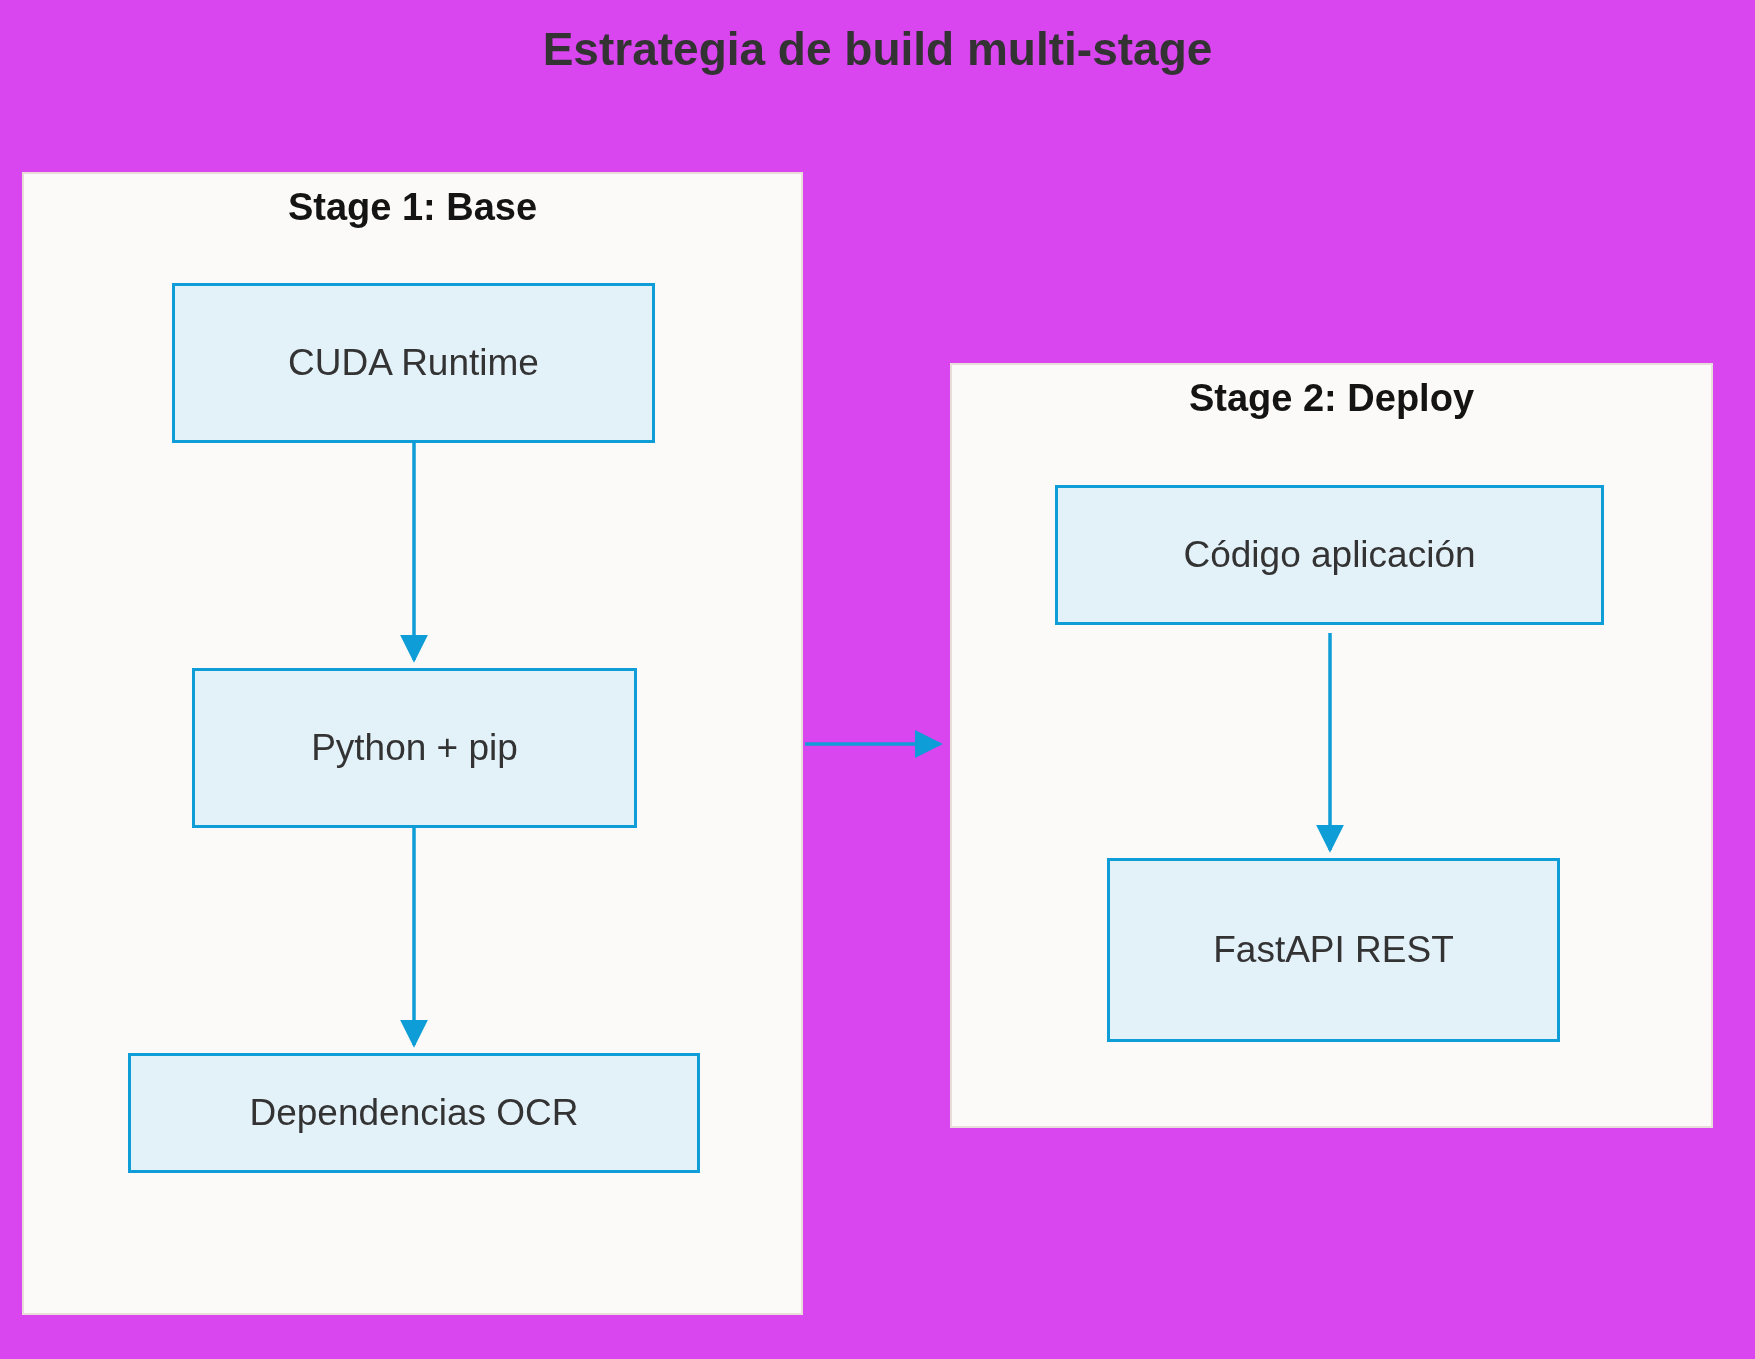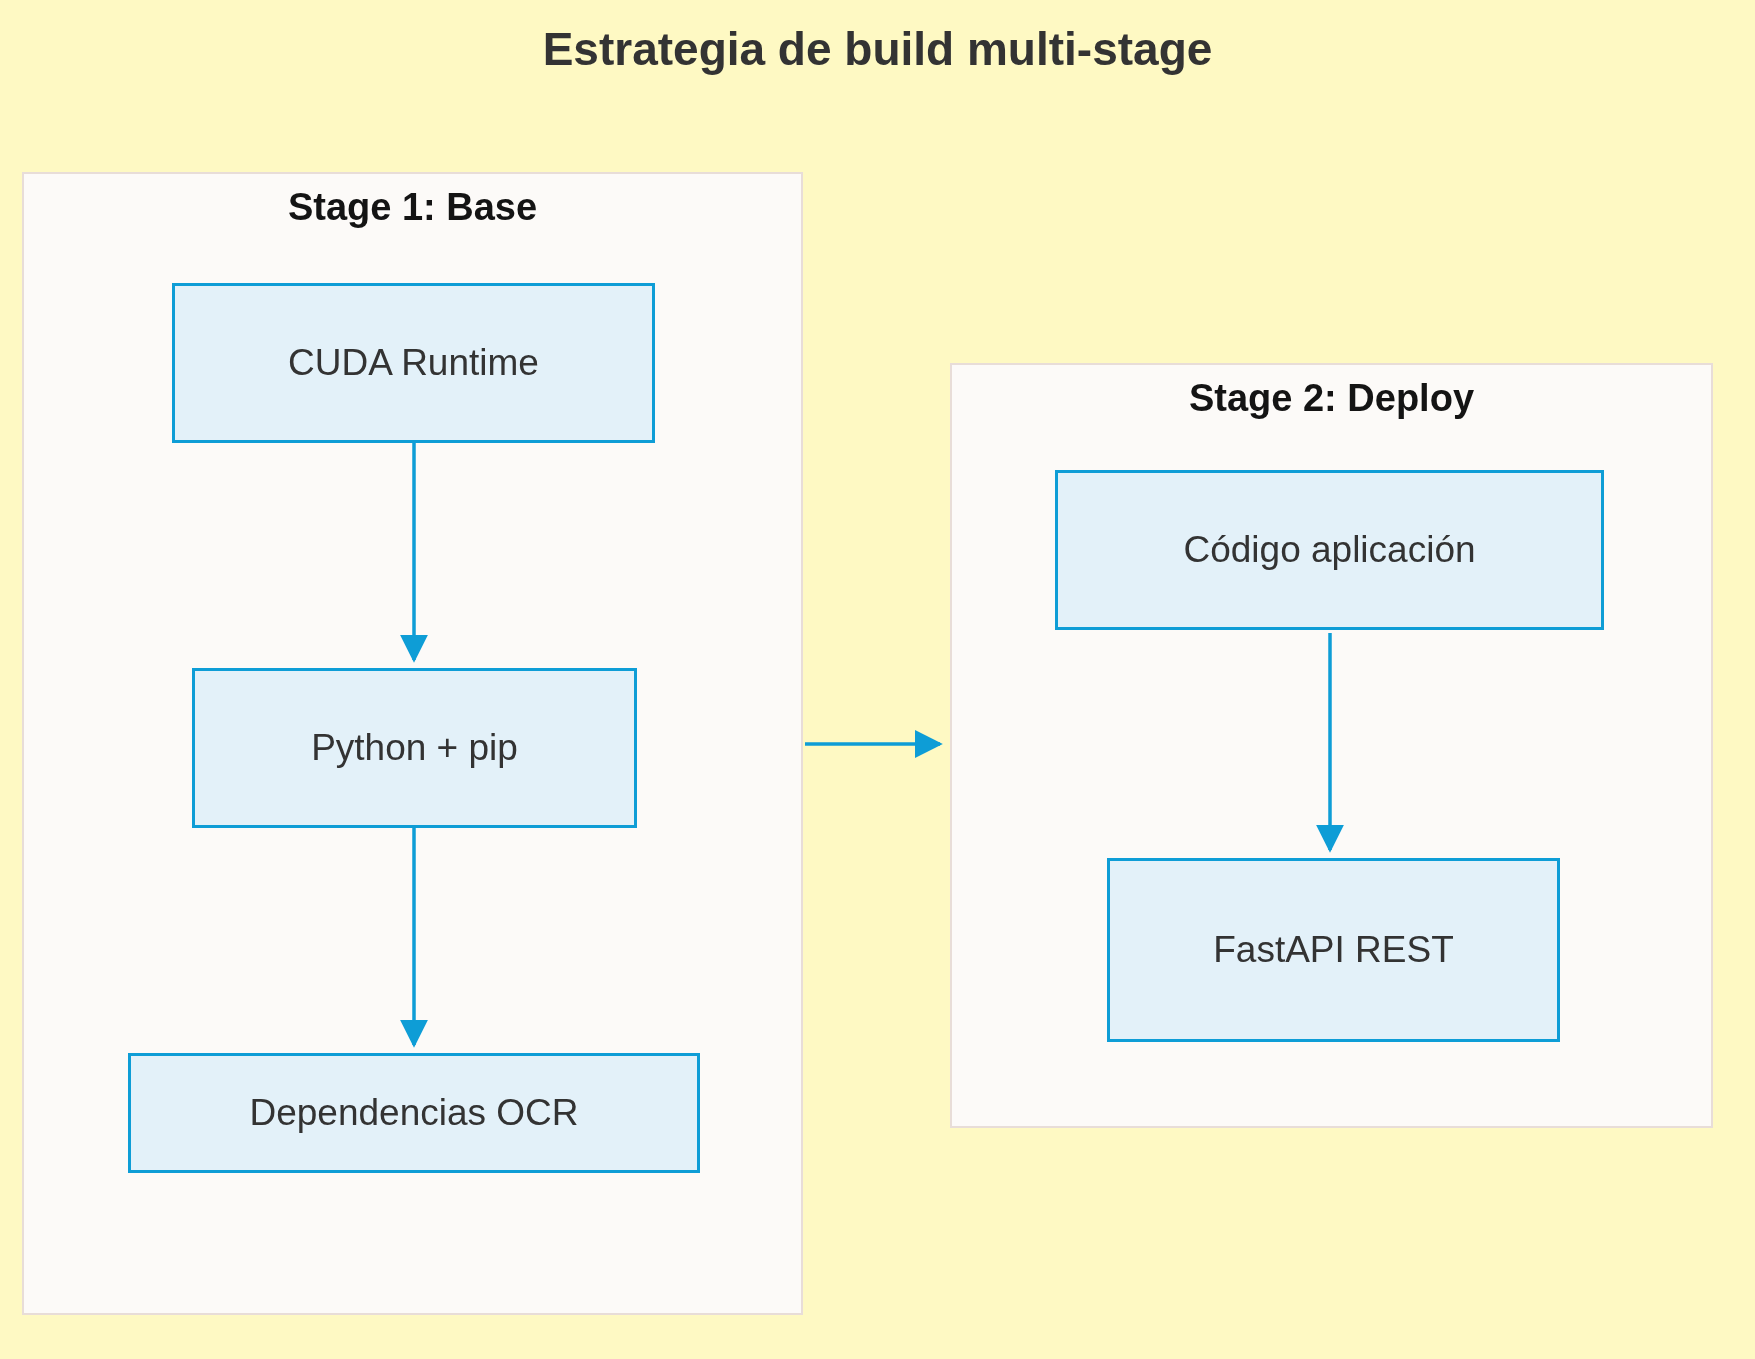--- a/index.html
+++ b/index.html
@@ -3,21 +3,21 @@
 <meta charset="utf-8">
 <style>
   * { box-sizing: border-box; }
   html, body { margin: 0; padding: 0; background: #ffffff; }
   body { font-family: "Liberation Sans", "DejaVu Sans", sans-serif; }
 
   .canvas {
     position: relative;
     width: 1755px;
     height: 1359px;
-    background: #fef9c3;
+    background: #d946ef;
     overflow: hidden;
   }
 
   .diagram-title {
     position: absolute;
     top: 22px;
     left: 0;
     width: 1755px;
     text-align: center;
     font-size: 46px;
@@ -56,21 +56,21 @@
   .node-label {
     font-size: 37px;
     color: #333333;
     white-space: nowrap;
   }
 
   
   #node-cuda    { left: 172px;  top: 283px;  width: 483px; height: 160px; }
   #node-python  { left: 192px;  top: 668px;  width: 445px; height: 160px; }
   #node-ocr     { left: 128px;  top: 1053px; width: 572px; height: 120px; }
-  #node-codigo  { left: 1055px; top: 470px;  width: 549px; height: 160px; text-align: right; }
+  #node-codigo  { left: 1055px; top: 485px;  width: 549px; height: 140px; text-align: right; }
   #node-fastapi { left: 1107px; top: 858px;  width: 453px; height: 184px; }
 
   svg.edges {
     position: absolute;
     left: 0; top: 0;
     width: 1755px;
     height: 1359px;
     pointer-events: none;
   }
   .edge-line {

